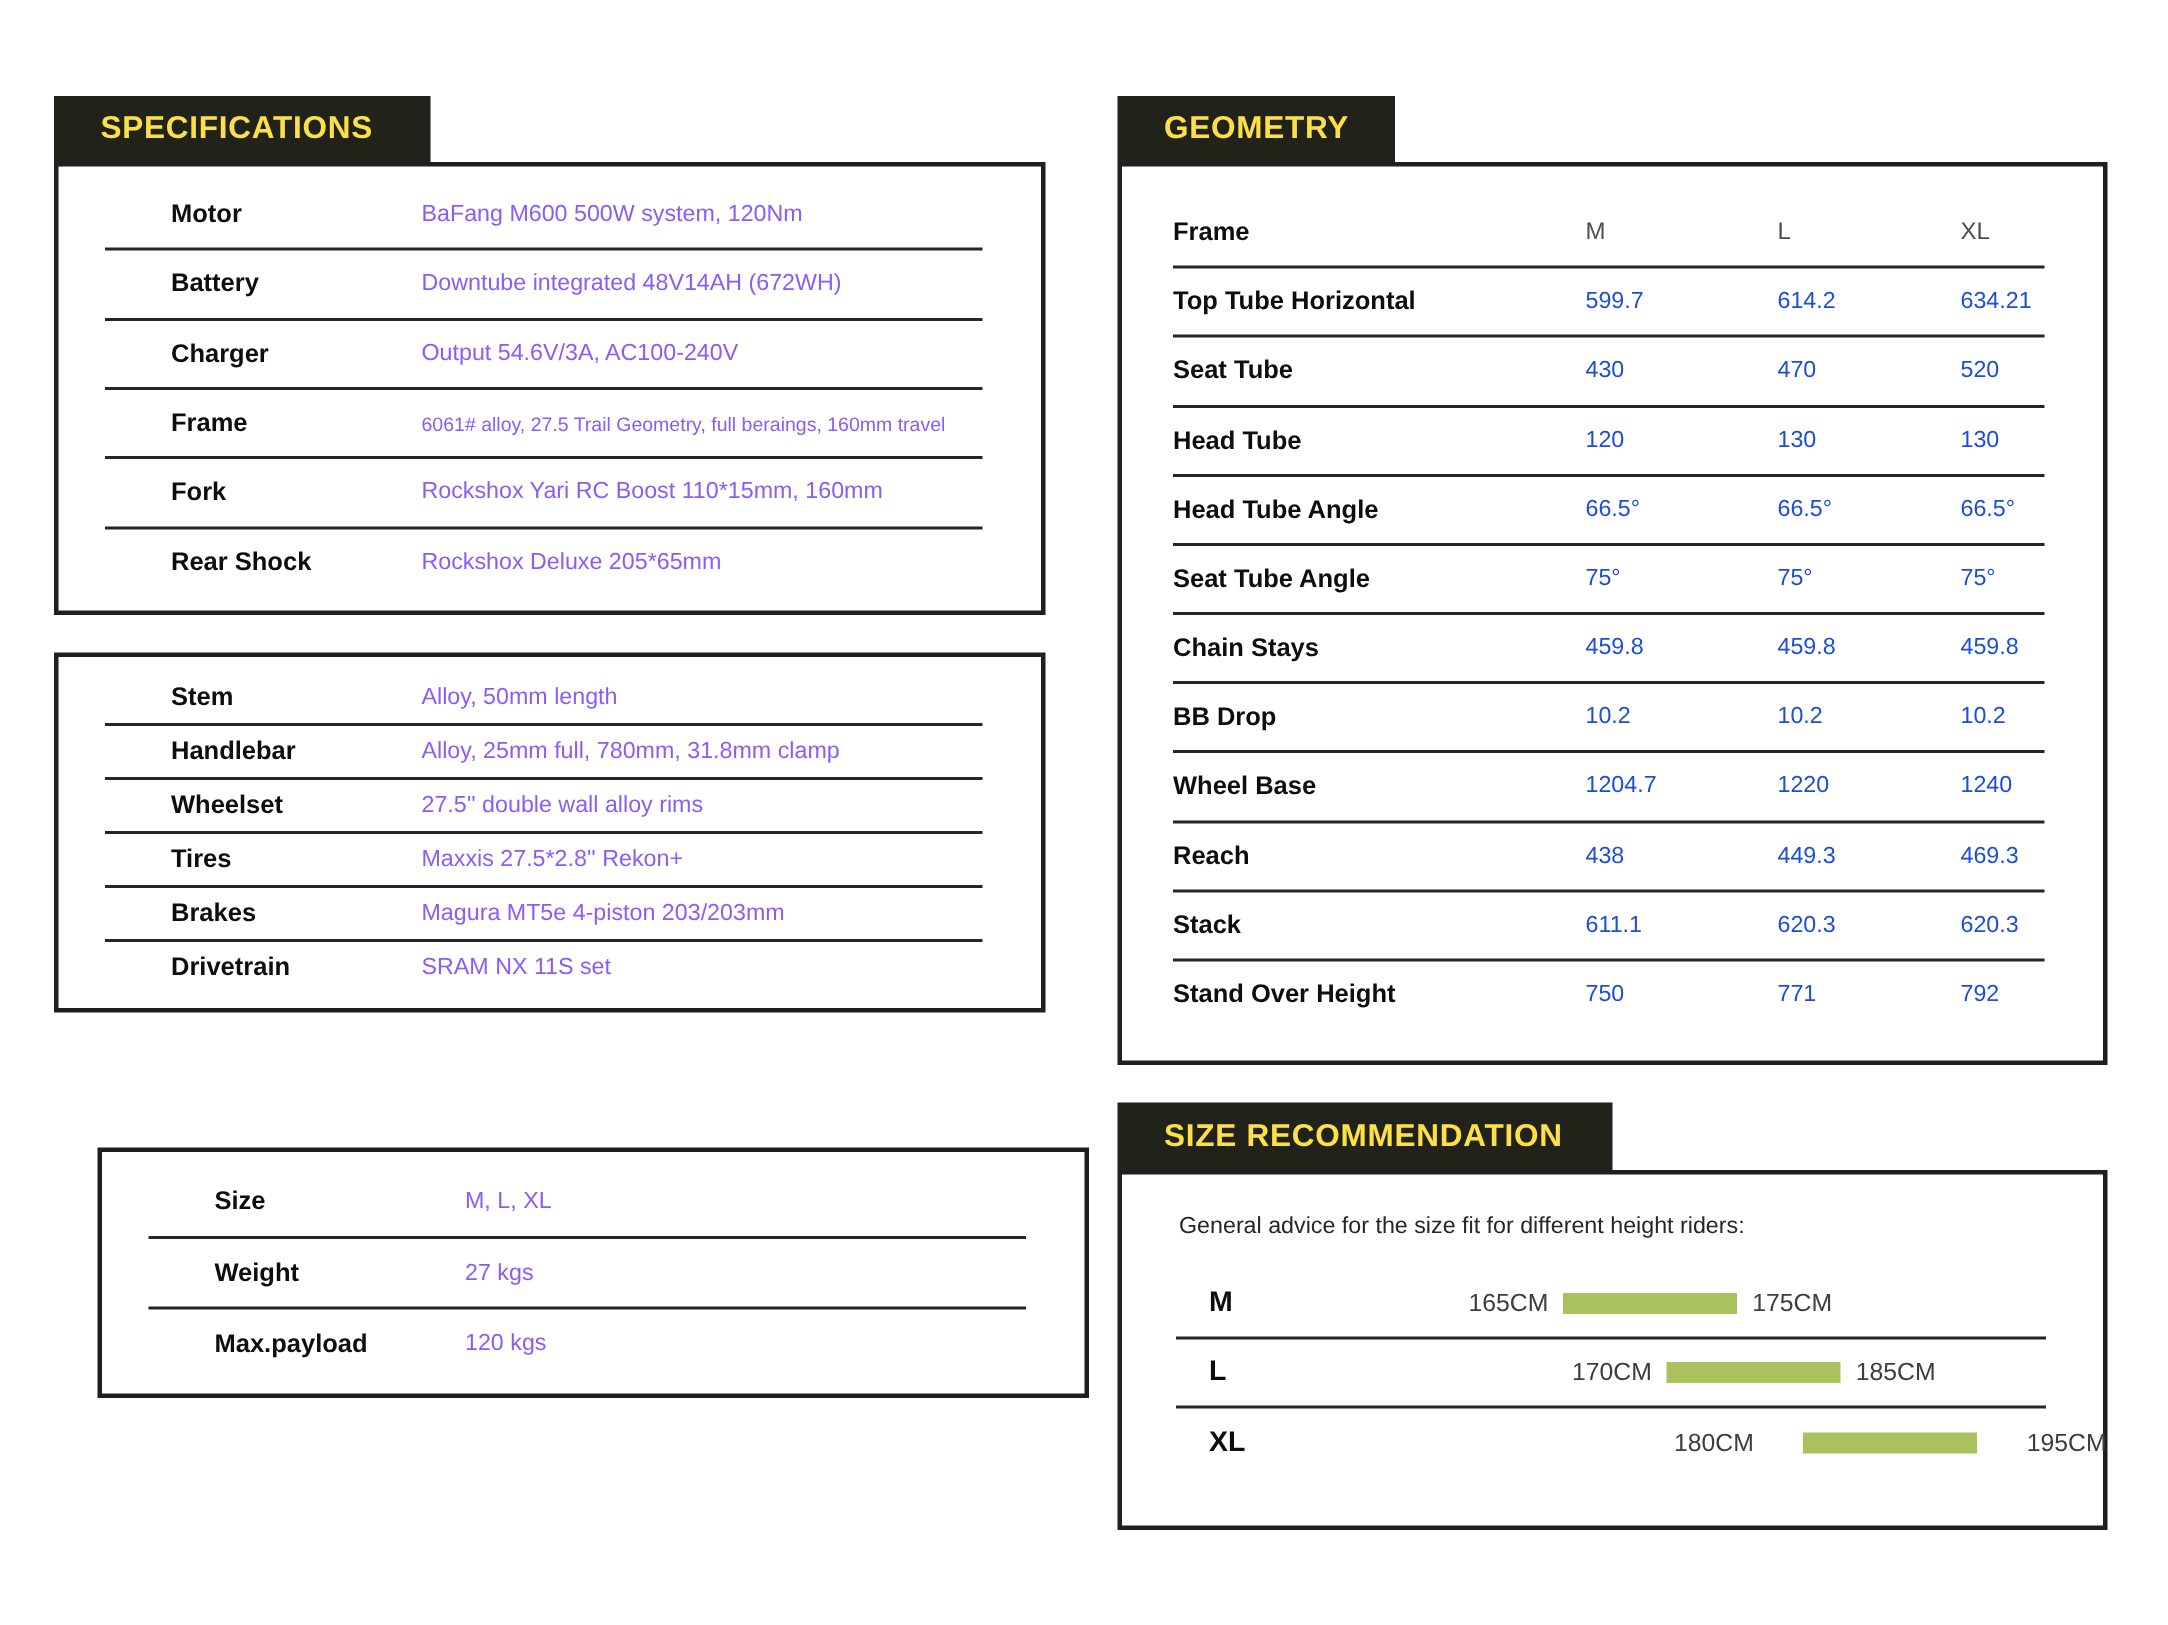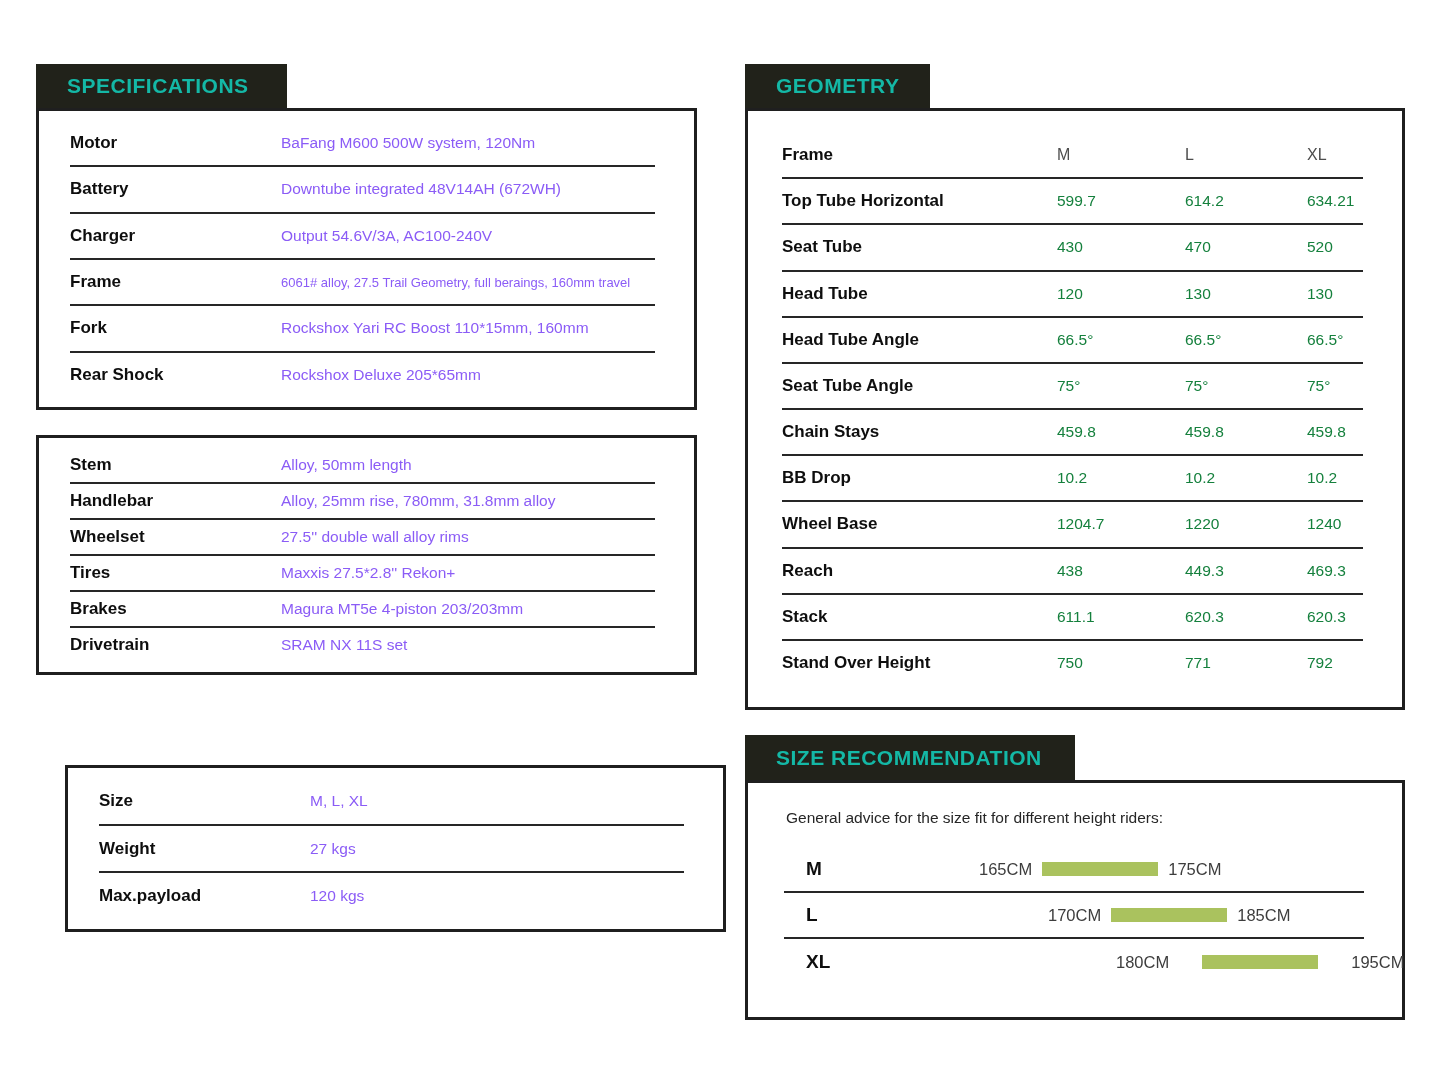--- a/index.html
+++ b/index.html
@@ -9,21 +9,21 @@
     background: #ffffff;
     font-family: "Liberation Sans", "DejaVu Sans", sans-serif;
     position: relative;
     color: #0e0e0e;
   }
   .panel { position: absolute; }
 
   
   .tab {
     background: #21221a;
-    color: #14b8a6;
+    color: #fde047;
     font-weight: bold;
     font-size: 21px;
     letter-spacing: 0.5px;
     height: 44px;
     display: inline-flex;
     align-items: center;
     padding: 0 30px 0 31px;
     white-space: nowrap;
   }
   .tab.tall { height: 45px; }
@@ -39,36 +39,36 @@
   
   .spec-box { padding: 10px 39px 10px 31px; }
   .spec-row {
     flex: 1;
     display: grid;
     grid-template-columns: 211px 1fr;
     align-items: center;
     border-bottom: 2px solid #262626;
   }
   .spec-row:last-child { border-bottom: none; }
-  .spec-label { font-size: 17px; font-weight: bold; color: #0e0e0e; }
+  .spec-label { font-size: 17px; font-weight: bold; color: #0e0e0e; margin-left: 44px; }
   .spec-value { font-size: 15.5px; color: #8b5cf6; }
   .spec-value.small { font-size: 13px; }
 
   
   .geo-box { padding: 22px 39px 22px 34px; }
   .geo-row {
     flex: 1;
     display: grid;
     grid-template-columns: 275px 128px 122px 1fr;
     align-items: center;
     border-bottom: 2px solid #262626;
   }
   .geo-row:last-child { border-bottom: none; }
   .geo-label { font-size: 17px; font-weight: bold; color: #0e0e0e; }
-  .geo-val { font-size: 15.5px; color: #15803d; }
+  .geo-val { font-size: 15.5px; color: #1d4ed8; }
   .geo-col { font-size: 16px; color: #4d4d4d; }
 
   
   .fit-box { padding: 18px 38px 18px 36px; }
   .fit-subtitle { font-size: 15.5px; color: #262626; margin: 8px 0 20px 2px; }
   .fit-row {
     height: 46px;
     flex: none;
     display: flex;
     align-items: center;
@@ -142,21 +142,21 @@
 </section>
 
 <section class="panel" id="panel-parts">
   <div class="box spec-box">
       <div class="spec-row">
         <div class="spec-label">Stem</div>
         <div class="spec-value">Alloy, 50mm length</div>
       </div>
       <div class="spec-row">
         <div class="spec-label">Handlebar</div>
-        <div class="spec-value">Alloy, 25mm rise, 780mm, 31.8mm alloy</div>
+        <div class="spec-value">Alloy, 25mm full, 780mm, 31.8mm clamp</div>
       </div>
       <div class="spec-row">
         <div class="spec-label">Wheelset</div>
         <div class="spec-value">27.5'' double wall alloy rims</div>
       </div>
       <div class="spec-row">
         <div class="spec-label">Tires</div>
         <div class="spec-value">Maxxis 27.5*2.8'' Rekon+</div>
       </div>
       <div class="spec-row">

